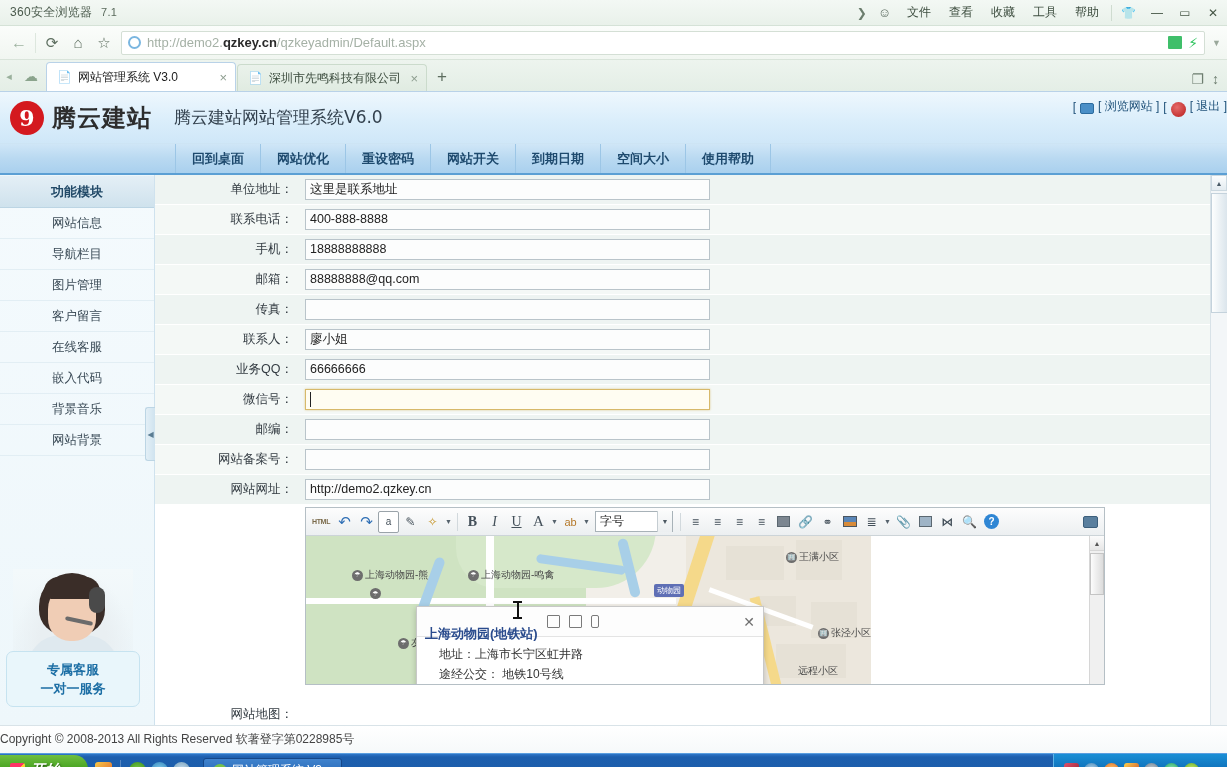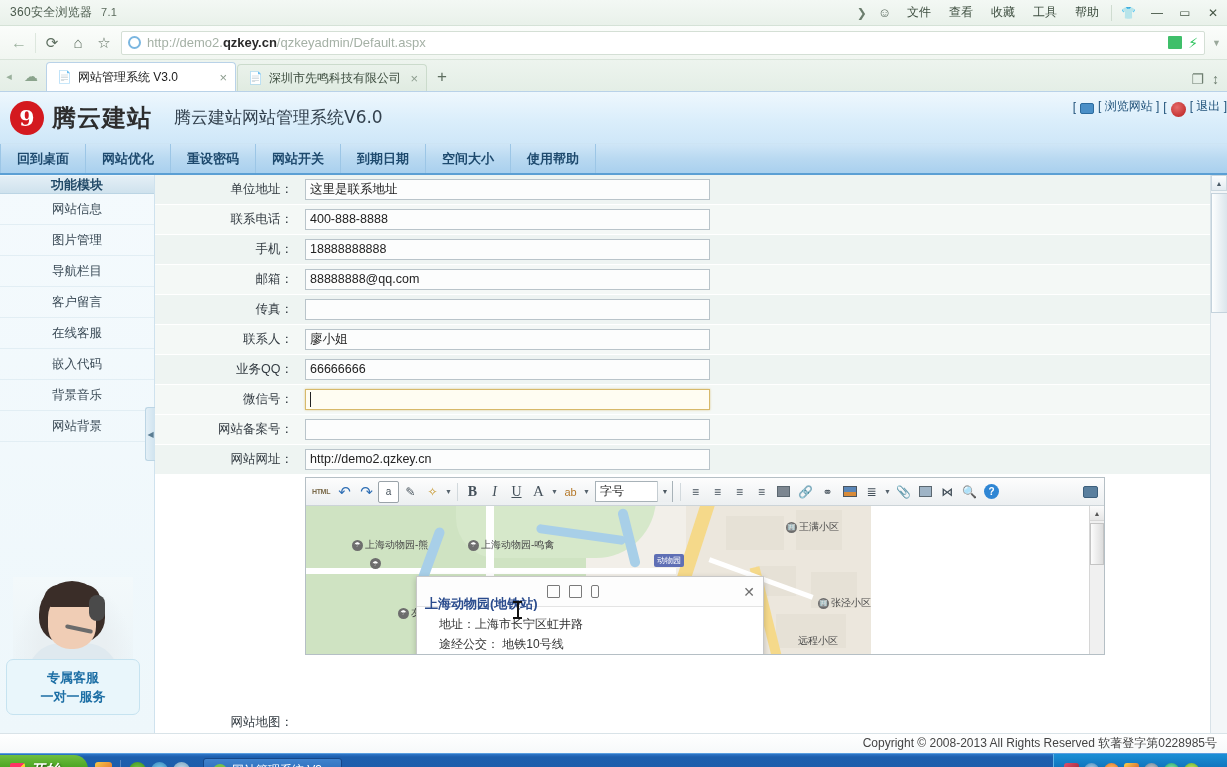--- a/index.html
+++ b/index.html
@@ -168,41 +168,42 @@
     background: radial-gradient(circle at 40% 35%, #e66b6b, #b71c1c);
     position: relative; top: 3px;
   }
 
   
   .site-nav {
     height: 31px;
     background: linear-gradient(to bottom, #cfe6f7 0%, #b9d9f1 50%, #a9d0ee 100%);
     border-bottom: 2px solid #5b9fd4;
     display: flex; align-items: center;
+    padding-left: 175px;
   }
   .nav-item {
     font-size: 13px; color: #1e4a6e; font-weight: bold;
     padding: 0 16px; height: 100%;
     display: flex; align-items: center;
     border-right: 1px solid #9cc6e6;
   }
   .nav-item:first-child { border-left: 1px solid #9cc6e6; }
 
   
   .body-split { flex: 1; display: flex; position: relative; overflow: hidden; background: #fff; }
 
   
   .sidebar {
     width: 155px; flex: none;
     background: linear-gradient(to bottom, #f4fafd, #eef7fb);
     border-right: 1px solid #cfe2ee;
     position: relative;
   }
   .sb-header {
-    height: 19px; display: flex; align-items: center; justify-content: center;
+    height: 33px; display: flex; align-items: center; justify-content: center;
     font-size: 13px; font-weight: bold; color: #224a68;
     background: linear-gradient(to bottom, #e4eff6, #cfe2ed);
     border-bottom: 1px solid #bcd5e4;
     border-top: 1px solid #eef7fb;
   }
   .sb-item {
     height: 31px; display: flex; align-items: center; justify-content: center;
     font-size: 12.5px; color: #3a4a56;
     border-bottom: 1px solid #e2eef4;
   }
@@ -465,24 +466,24 @@
     border: 1px solid #cbd8e0;
   }
   .ps-thumb {
     position: absolute; top: 18px; left: 0; width: 17px; height: 120px;
     background: linear-gradient(to right,#fdfefe,#dbe5ec);
     border: 1px solid #c4d2dc;
   }
 
   
   .site-footer {
-    height: 20px;
+    height: 28px;
     background: linear-gradient(to bottom, #ffffff, #f6f9fa);
     border-top: 1px solid #d9e3e8;
-    display: flex; align-items: center; justify-content: flex-end;
+    display: flex; align-items: center; justify-content: flex-start;
     padding-right: 10px;
     font-size: 12px; color: #444;
   }
 
   
   .taskbar {
     height: 34px;
     background: linear-gradient(to bottom, #2e76c8 0%, #1d5fae 9%, #1c5dab 50%, #1a57a2 90%, #184f94 100%);
     border-top: 1px solid #5a9ee0;
     display: flex; align-items: center;
@@ -622,22 +623,22 @@
     <div class="nav-item">到期日期</div>
     <div class="nav-item">空间大小</div>
     <div class="nav-item">使用帮助</div>
   </div>
 
   <div class="body-split">
 
     <div class="sidebar">
       <div class="sb-header">功能模块</div>
       <div class="sb-item">网站信息</div>
+      <div class="sb-item">导航栏目</div>
       <div class="sb-item">图片管理</div>
-      <div class="sb-item">导航栏目</div>
       <div class="sb-item">客户留言</div>
       <div class="sb-item">在线客服</div>
       <div class="sb-item">嵌入代码</div>
       <div class="sb-item">背景音乐</div>
       <div class="sb-item">网站背景</div>
 
       <div class="sb-kefu">
         <div class="kefu-photo">
           <div class="kefu-body"></div>
           <div class="kefu-hair"></div>
@@ -684,20 +685,24 @@
         </div>
         <div class="form-row">
           <div class="frm-label">业务QQ：</div>
           <div class="frm-input">66666666</div>
         </div>
         <div class="form-row alt">
           <div class="frm-label">微信号：</div>
           <div class="frm-input focused">
               <span class="caret"></span>
             </div>
+        </div>
+        <div class="form-row">
+          <div class="frm-label">邮编：</div>
+          <div class="frm-input"></div>
         </div>
         <div class="form-row alt">
           <div class="frm-label">网站备案号：</div>
           <div class="frm-input"></div>
         </div>
         <div class="form-row">
           <div class="frm-label">网站网址：</div>
           <div class="frm-input">http://demo2.qzkey.cn</div>
         </div>
       </div>

